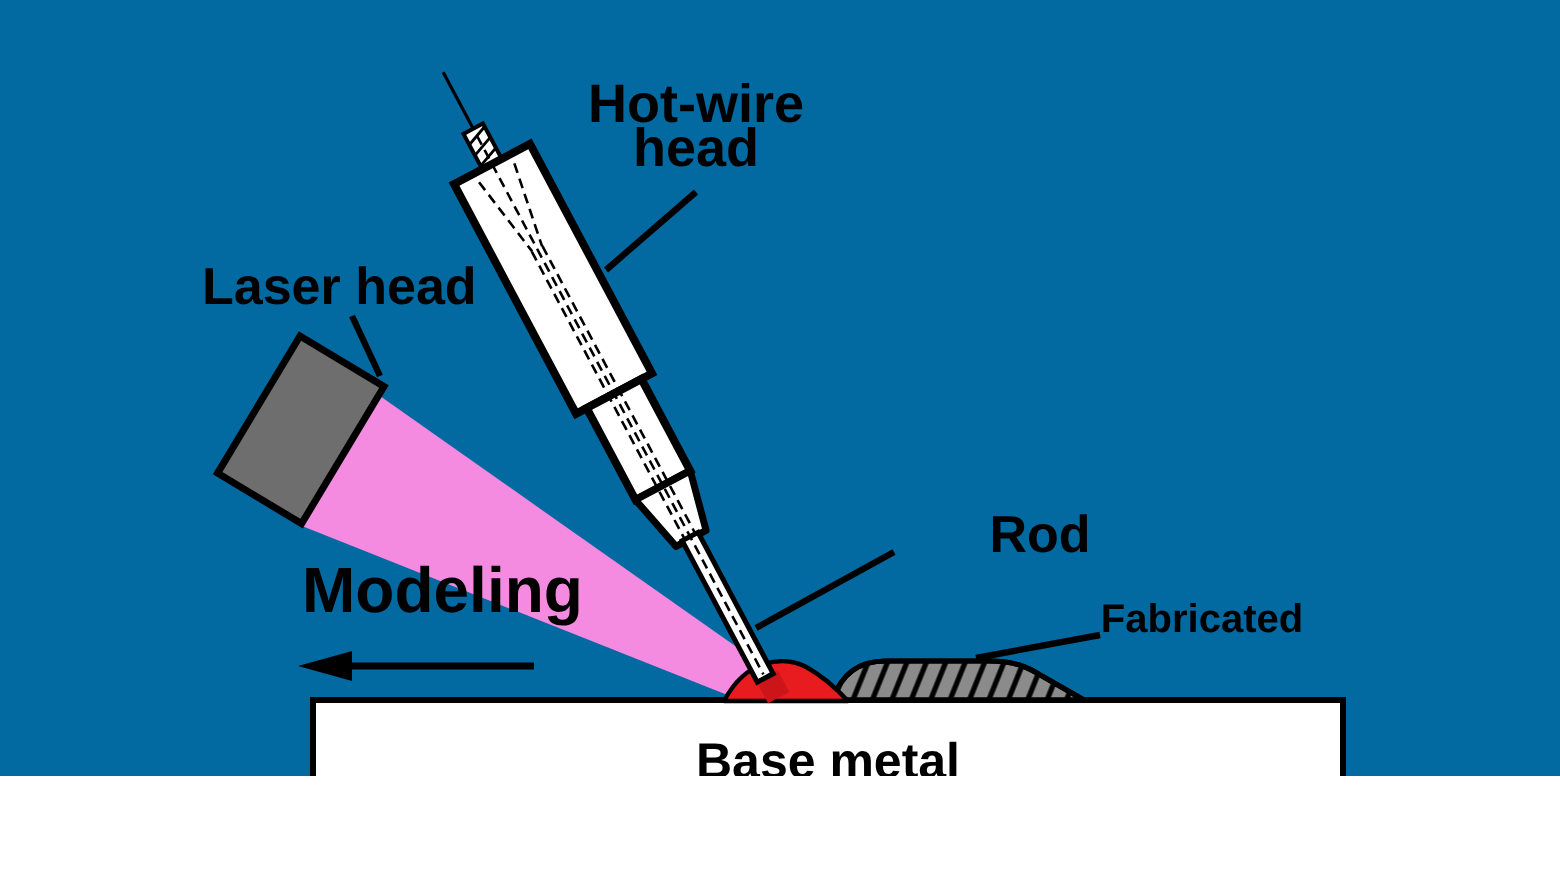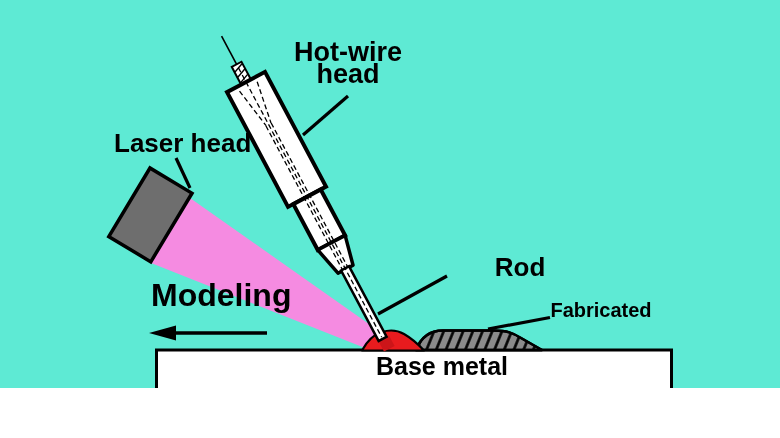--- a/index.html
+++ b/index.html
@@ -1,31 +1,31 @@
 <!DOCTYPE html>
 <html><head>
 <meta charset="utf-8">
 <style>
   html,body{margin:0;padding:0;background:#fff;}
   #canvas{
-    position:relative;width:780px;height:388px;background:#5eead4;overflow:hidden;
+    position:relative;width:780px;height:388px;background:#0369a1;overflow:hidden;
     font-family:"Liberation Sans", sans-serif;
   }
   #diagram-svg{position:absolute;left:0;top:0;}
   .label{
     position:absolute;color:#000;font-weight:bold;text-align:center;
     white-space:nowrap;
   }
   .label span{display:block;}
   .lbl-hotwire{left:287px;top:41px;width:122px;font-size:27px;line-height:22px;}
-  .lbl-laser{left:114px;top:132px;width:118px;font-size:26px;line-height:22px;}
+  .lbl-laser{left:101px;top:132px;width:118px;font-size:26px;line-height:22px;}
   .lbl-rod{left:452px;top:256px;width:56px;font-size:26px;line-height:22px;margin-left:40px;}
   .lbl-fab{left:542px;top:299px;width:118px;font-size:20px;line-height:23px;}
   .lbl-model{left:151px;top:283px;width:110px;font-size:32px;line-height:24px;}
-  .lbl-base{left:156px;top:352px;width:516px;font-size:25px;line-height:28px;padding-left:28px;}
+  .lbl-base{left:156px;top:367px;width:516px;font-size:25px;line-height:28px;}
 </style>
 </head>
 <body>
 
 <div id="canvas">
 
   <svg id="diagram-svg" width="780" height="438" viewBox="0 0 780 438">
     <defs>
       <pattern id="hatch" width="9" height="9" patternUnits="userSpaceOnUse" patternTransform="rotate(22)">
         <line x1="4.5" y1="-1" x2="4.5" y2="10" stroke="#000" stroke-width="2.6"></line>

